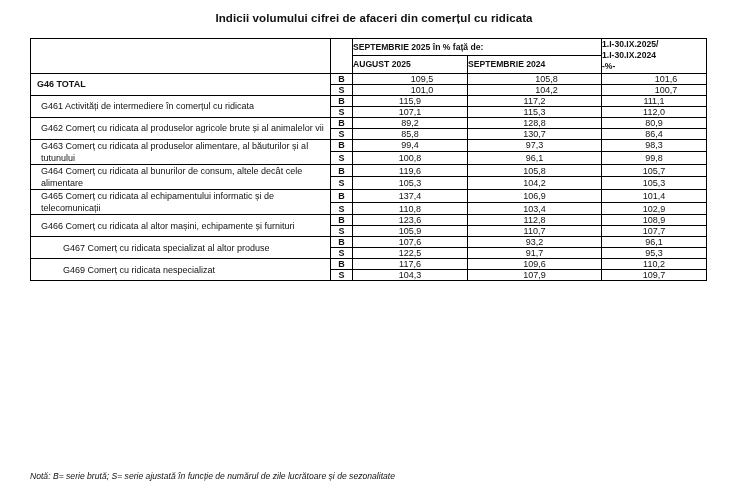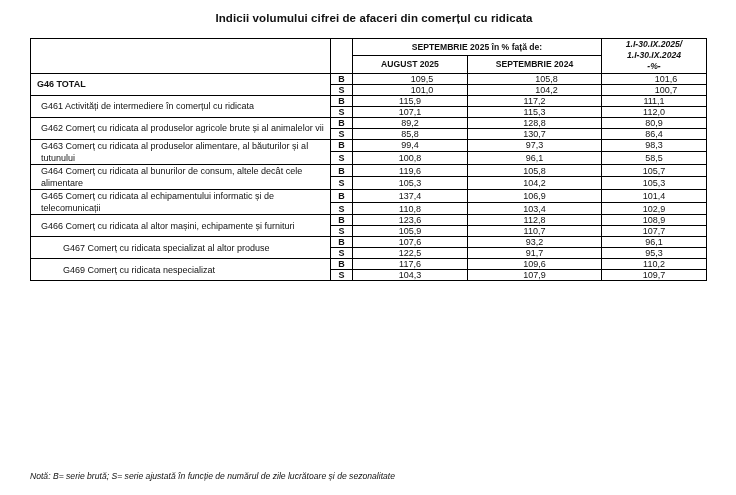--- a/index.html
+++ b/index.html
@@ -36,21 +36,21 @@
     width: 676px;
     table-layout: fixed;
   }
   table.stat td, table.stat th {
     border: 1px solid #000000;
     padding: 0;
     vertical-align: middle;
   }
   
   .hdr {
-    text-align: center;
+    text-align: left;
     font-size: 8.6px;
     font-weight: bold;
     color: #111111;
     padding: 5px 4px;
     line-height: 1.25;
   }
   .hdr-blank {
     border-right: 1px solid #000 !important;
   }
   
@@ -91,21 +91,21 @@
     padding-left: 24px;
   }
   .note {
     position: absolute;
     left: 30px;
     bottom: 14px;
     font-size: 8.6px;
     font-style: italic;
     color: #111111;
   }
-  .hdr-sub { line-height: 1.3; font-style: italic; }
+  .hdr-sub { line-height: 1.3; }
 </style>
 </head>
 <body>
 
 <div class="page">
 
   <div class="doc-title">Indicii volumului cifrei de afaceri din comerțul cu ridicata</div>
 
   <div class="table-wrap">
     <table class="stat">
@@ -180,21 +180,21 @@
           <td class="lbl indent" rowspan="2">G463 Comerț cu ridicata al produselor alimentare, al băuturilor și al tutunului</td>
           <td class="ser">B</td>
           <td class="val">99,4</td>
           <td class="val">97,3</td>
           <td class="val">98,3</td>
         </tr>
         <tr>
           <td class="ser">S</td>
           <td class="val">100,8</td>
           <td class="val">96,1</td>
-          <td class="val">58,5</td>
+          <td class="val">99,8</td>
         </tr>
 
         <tr>
           <td class="lbl indent" rowspan="2">G464 Comerț cu ridicata al bunurilor de consum, altele decât cele alimentare</td>
           <td class="ser">B</td>
           <td class="val">119,6</td>
           <td class="val">105,8</td>
           <td class="val">105,7</td>
         </tr>
         <tr>

